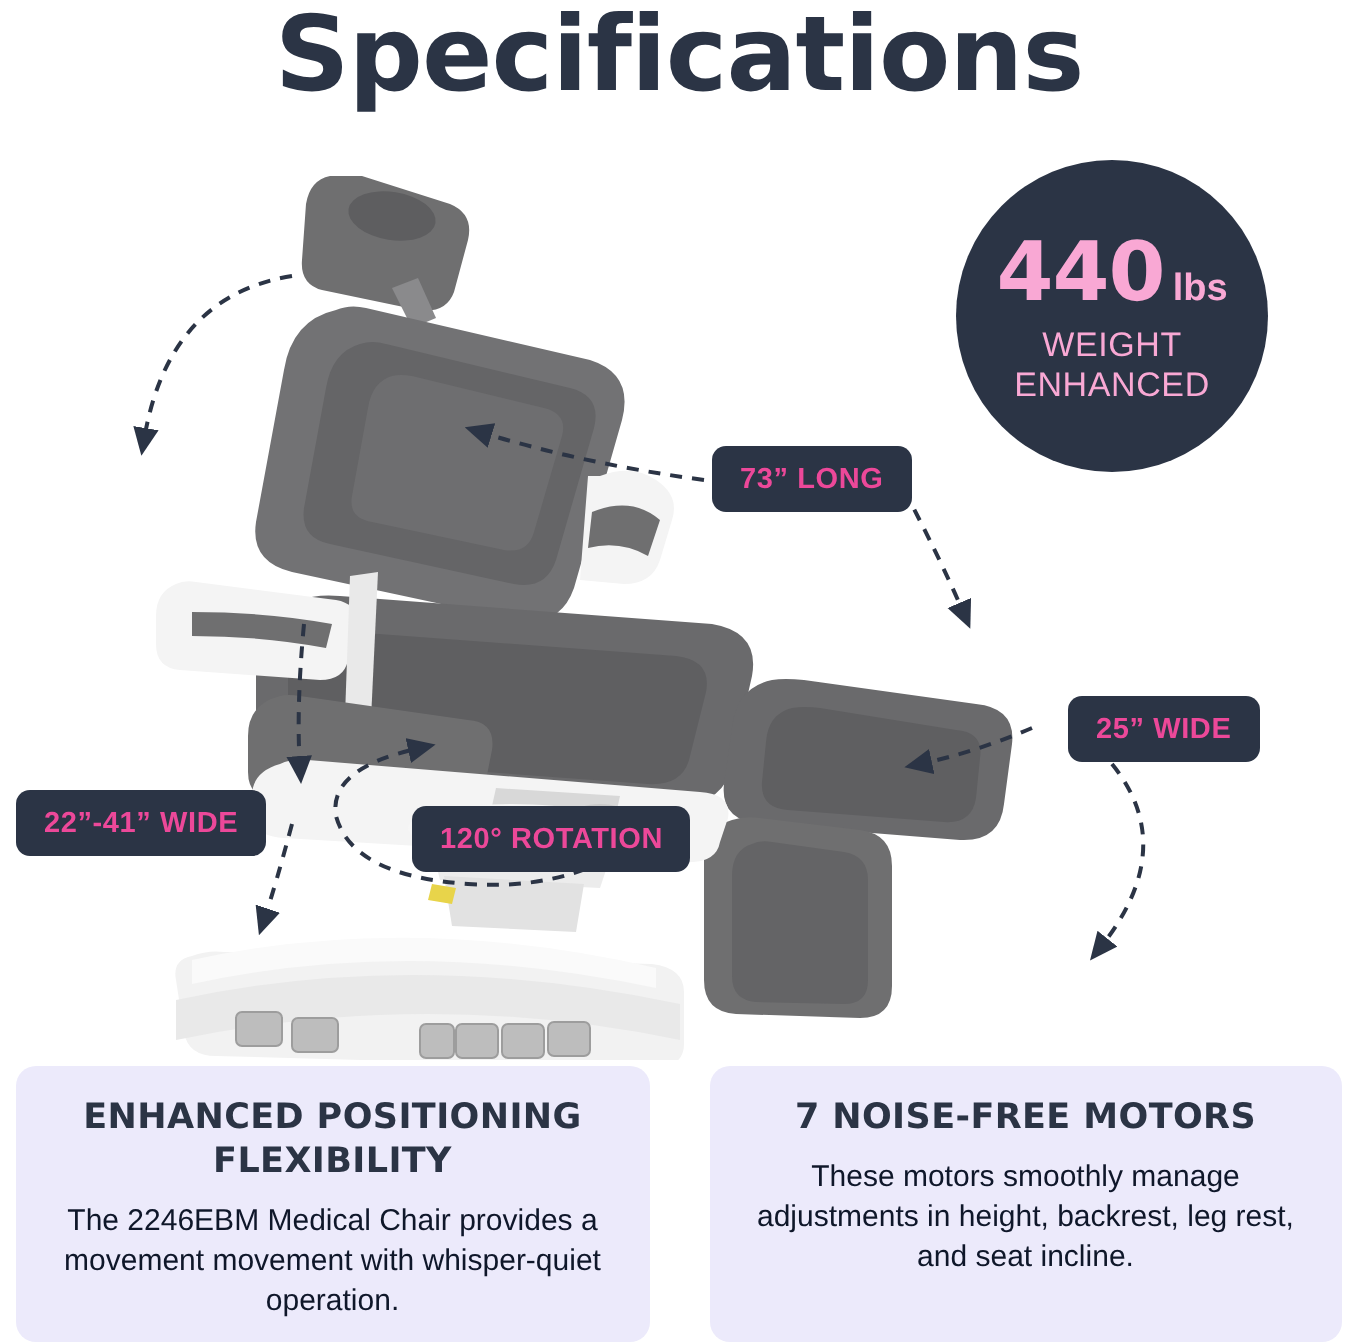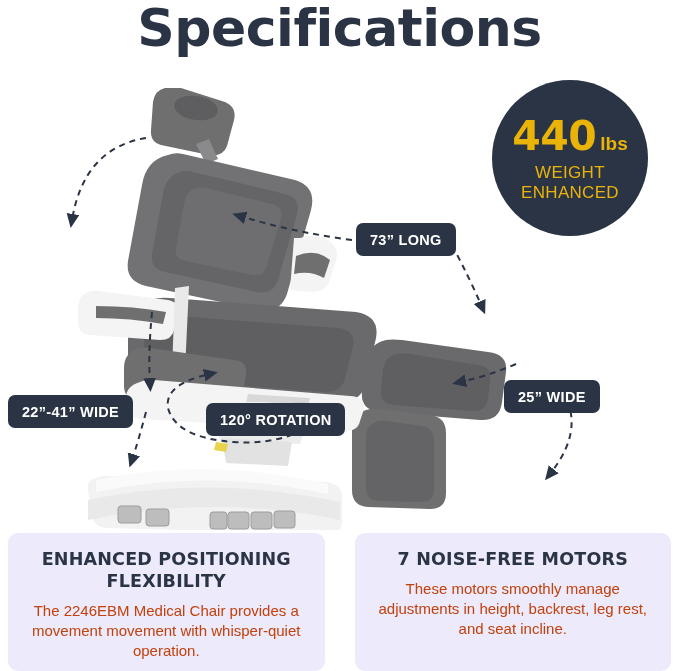--- a/index.html
+++ b/index.html
@@ -35,25 +35,25 @@
     top: 60px; left: 0;
     width: 679px; height: 470px;
   }
 
   
   .chair-svg { position: absolute; top: 0; left: 0; }
 
   
   .badge {
     position: absolute;
-    left: 492px; top: 20px;
+    left: 478px; top: 20px;
     width: 156px; height: 156px;
     border-radius: 50%;
     background: #2b3445;
-    color: #eab308;
+    color: #f9a8d4;
     box-shadow: 0 0 0 7px rgba(255,255,255,0.9);
     display: flex;
     flex-direction: column;
     align-items: center;
     justify-content: center;
     text-align: center;
     line-height: 1;
   }
   .badge-top { display: flex; align-items: baseline; }
   .badge-num {
@@ -61,34 +61,34 @@
     font-family: "DejaVu Sans", sans-serif;
   }
   .badge-unit { font-size: 19px; font-weight: bold; margin-left: 4px; }
   .badge-l1 { font-size: 17px; margin-top: 7px; letter-spacing: 0.3px; text-align: center; }
   .badge-l2 { font-size: 17px; margin-top: 3px; letter-spacing: 0.3px; }
 
   
   .pill {
     position: absolute;
     background: #2b3445;
-    color: #ffffff;
+    color: #ec4899;
     border-radius: 7px;
     font-size: 14.5px;
     font-weight: bold;
     letter-spacing: 0.3px;
     display: flex;
     align-items: center;
     justify-content: center;
     padding: 0 14px;
     height: 33px;
     white-space: nowrap;
   }
   #pill-long   { left: 356px; top: 163px; }
-  #pill-wide25 { left: 504px; top: 288px; margin-top: 32px; }
+  #pill-wide25 { left: 534px; top: 288px; }
   #pill-wide22 { left: 8px;   top: 335px; }
   #pill-rot    { left: 206px; top: 343px; }
 
   
   .cards {
     position: absolute;
     left: 0; top: 533px;
     width: 679px; height: 138px;
     display: flex;
     gap: 30px;
@@ -106,21 +106,21 @@
     font-size: 17.5px;
     font-weight: bold;
     letter-spacing: 0.2px;
     line-height: 1.25;
     margin-bottom: 8px;
     font-family: "DejaVu Sans", sans-serif;
   }
   .card-body {
     font-size: 15px;
     line-height: 1.33;
-    color: #c2410c;
+    color: #0f172a;
   }
 </style>
 </head>
 <body>
 
 <div class="page">
 
   <div class="title">Specifications</div>
 
   <div class="illus">

